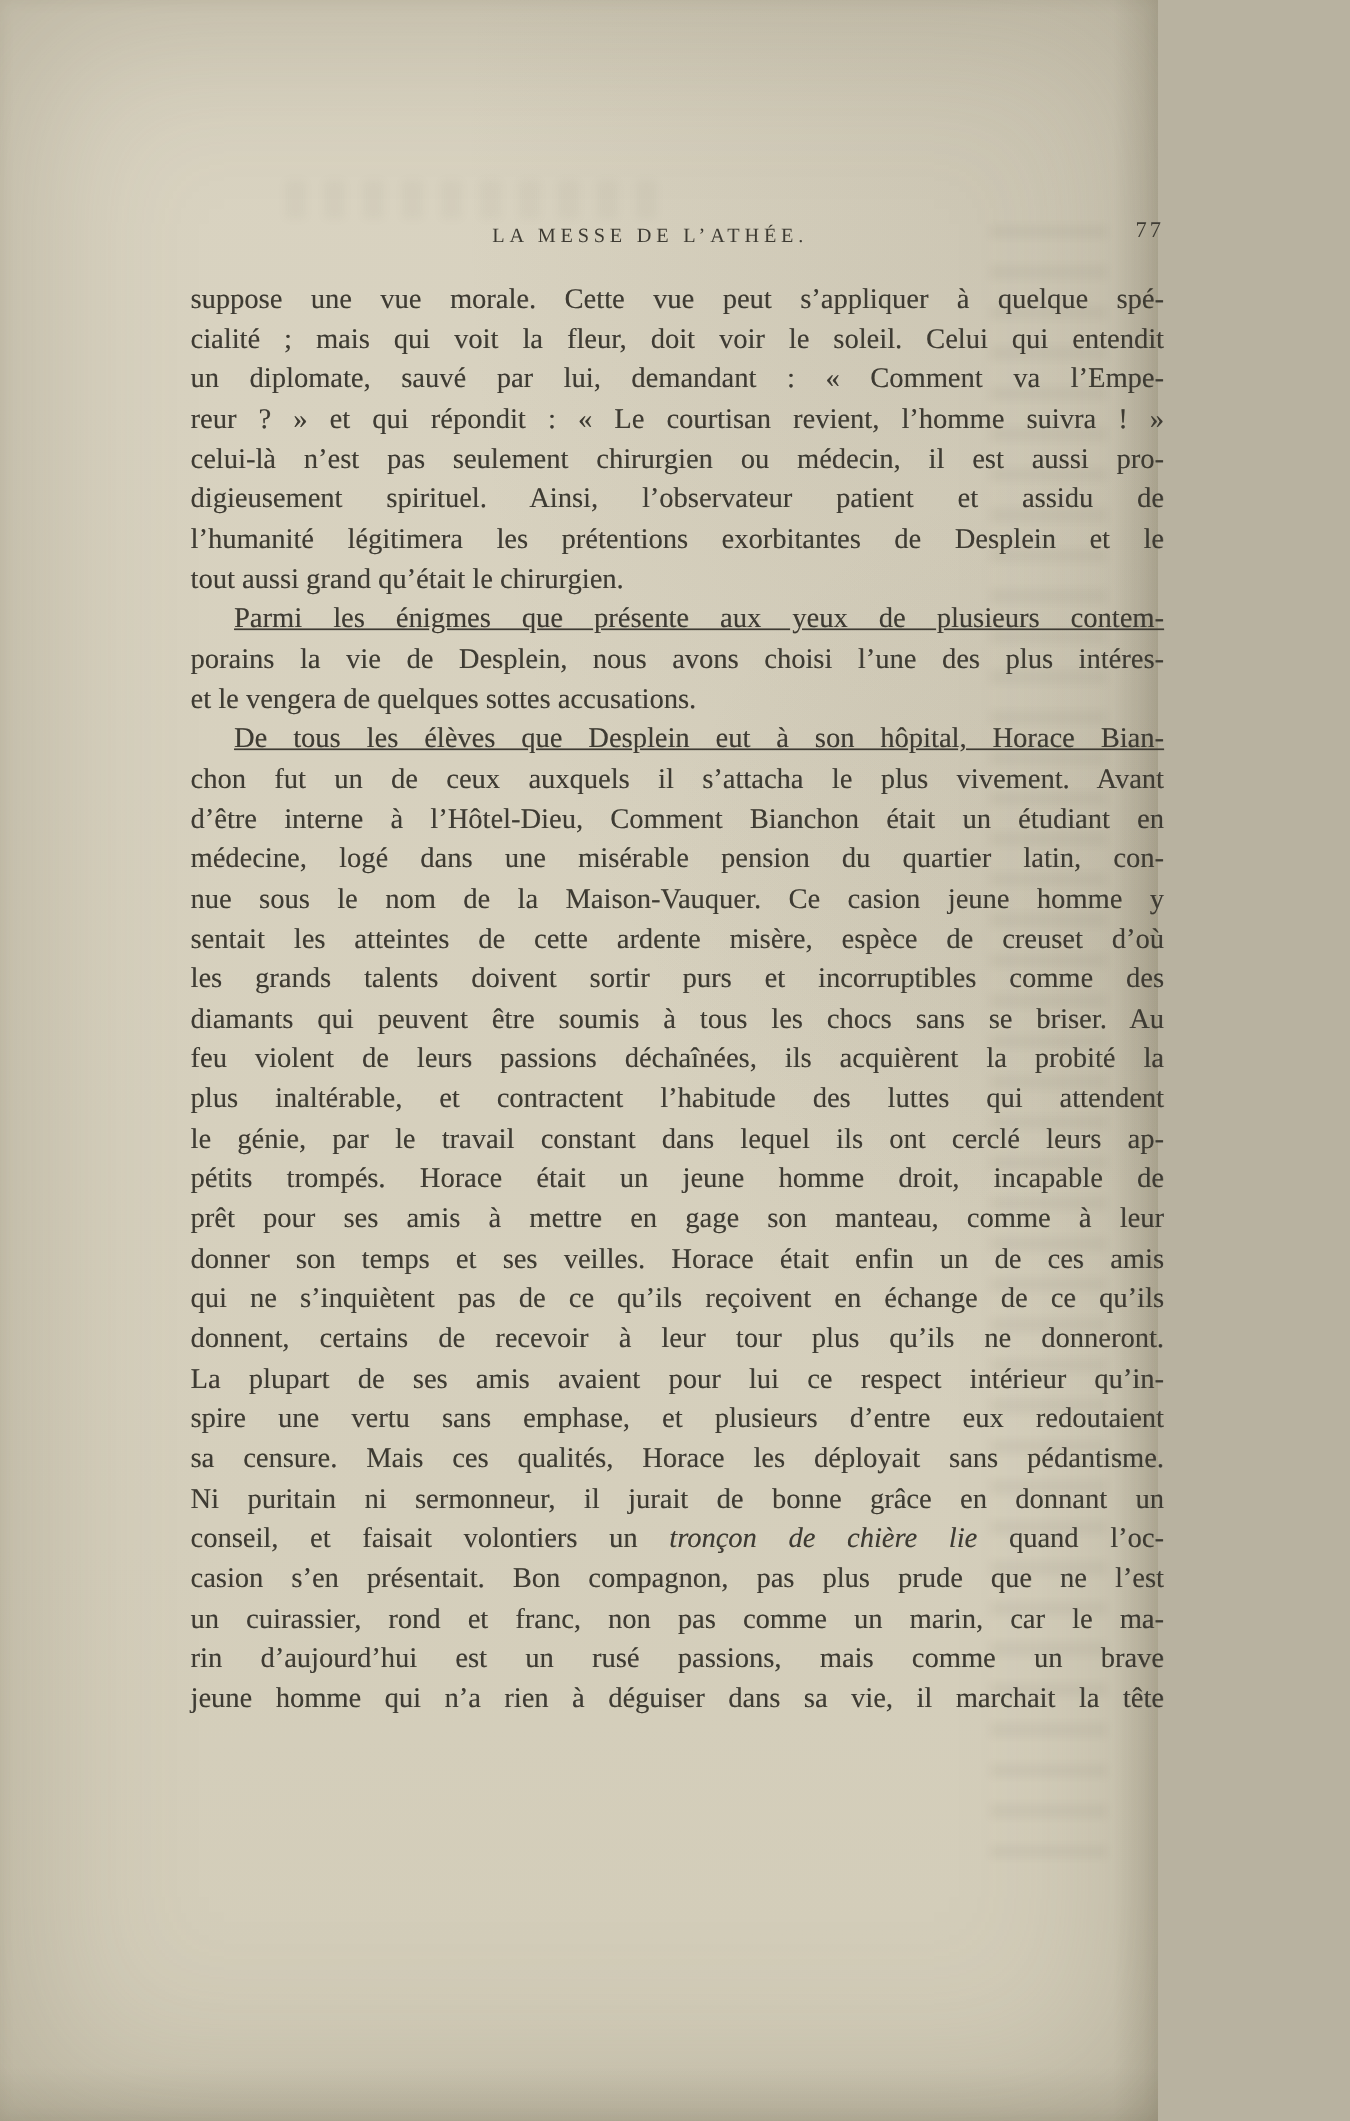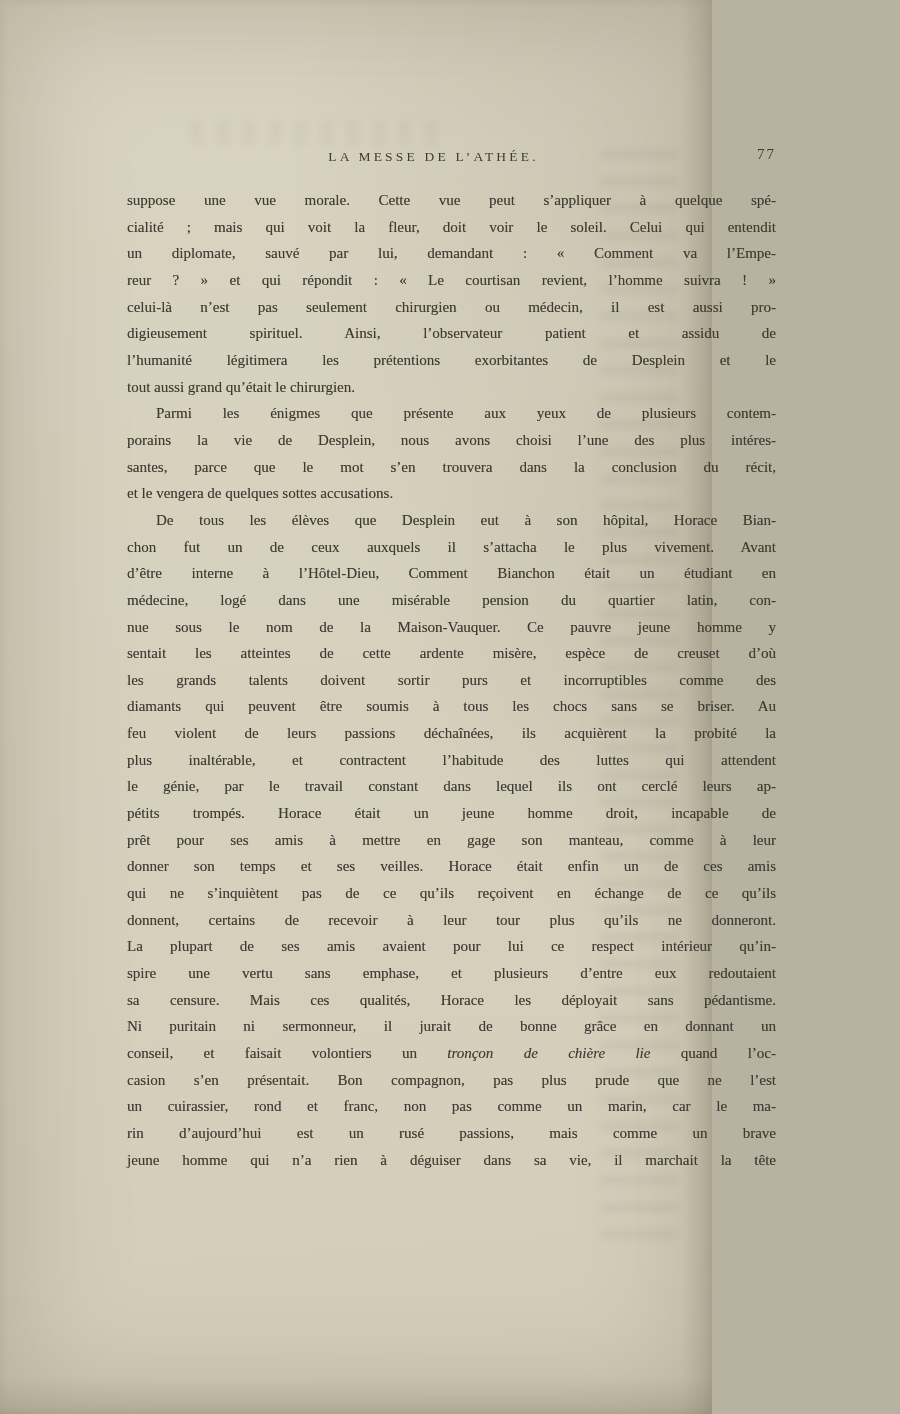--- a/index.html
+++ b/index.html
@@ -3,21 +3,21 @@
 <meta charset="utf-8">
 <style>
   html, body { margin: 0; padding: 0; }
   body {
     width: 900px; height: 1414px; overflow: hidden;
     background: #b8b2a0;
     font-family: "Liberation Serif", "DejaVu Serif", serif;
   }
   .page {
     position: relative;
-    width: 712px; height: 1414px;
+    width: 772px; height: 1414px;
     background:
       linear-gradient(to left, rgba(95,88,66,0.20), rgba(95,88,66,0.0) 30px),
       linear-gradient(to top, rgba(95,88,66,0.16), rgba(95,88,66,0.0) 36px),
       radial-gradient(ellipse at 86% 9%, rgba(120,112,90,0.12), rgba(120,112,90,0) 38%),
       radial-gradient(ellipse at 97% 45%, rgba(120,112,90,0.10), rgba(120,112,90,0) 30%),
       linear-gradient(176deg, var(--paper, #d9d3c1), #d5cfbc 70%, #d2ccb8);
     box-shadow: inset 0 0 110px 18px rgba(104,96,72,0.26), inset 0 0 10px rgba(104,96,72,0.12);
     color: var(--ink, #3e3b33);
   }
   
@@ -60,30 +60,30 @@
     white-space: nowrap;
   }
   .page-number {
     position: absolute;
     right: 0; top: 0;
     font-size: 15px;
     letter-spacing: 2px;
   }
   .text-block {
     margin-top: 17px;
-    font-size: 15px;
+    font-size: 19px;
     line-height: 26.65px;
     text-shadow: 0.2px 0.2px 0.35px rgba(62,59,51,0.45);
   }
   .line {
     text-align: justify;
     text-align-last: justify;
   }
   .line.para-end { text-align-last: left; }
-  .line.indent { text-indent: 29px; }
+  .line.indent { text-indent: 29px; text-decoration: underline; }
   .italic { font-style: italic; }
 </style>
 </head>
 <body style="--paper: #d9d3c1; --ink: #3e3b33;">
 
 <div class="page">
   <div class="content">
     <div class="header">
       <span class="running-title">LA MESSE DE L’ATHÉE.</span>
       <span class="page-number">77</span>
@@ -92,27 +92,26 @@
         <div class="line"><span>suppose une vue morale. Cette vue peut s’appliquer à quelque spé-</span></div>
         <div class="line"><span>cialité ; mais qui voit la fleur, doit voir le soleil. Celui qui entendit</span></div>
         <div class="line"><span>un diplomate, sauvé par lui, demandant : « Comment va l’Empe-</span></div>
         <div class="line"><span>reur ? » et qui répondit : « Le courtisan revient, l’homme suivra ! »</span></div>
         <div class="line"><span>celui-là n’est pas seulement chirurgien ou médecin, il est aussi pro-</span></div>
         <div class="line"><span>digieusement spirituel. Ainsi, l’observateur patient et assidu de</span></div>
         <div class="line"><span>l’humanité légitimera les prétentions exorbitantes de Desplein et le</span></div>
         <div class="line para-end"><span>tout aussi grand qu’était le chirurgien.</span></div>
         <div class="line indent"><span>Parmi les énigmes que présente aux yeux de plusieurs contem-</span></div>
         <div class="line"><span>porains la vie de Desplein, nous avons choisi l’une des plus intéres-</span></div>
-        <div class="line"><span>santes, parce que le mot s’en trouvera dans la conclusion du récit,</span></div>
         <div class="line para-end"><span>et le vengera de quelques sottes accusations.</span></div>
         <div class="line indent"><span>De tous les élèves que Desplein eut à son hôpital, Horace Bian-</span></div>
         <div class="line"><span>chon fut un de ceux auxquels il s’attacha le plus vivement. Avant</span></div>
         <div class="line"><span>d’être interne à l’Hôtel-Dieu, Comment Bianchon était un étudiant en</span></div>
         <div class="line"><span>médecine, logé dans une misérable pension du quartier latin, con-</span></div>
-        <div class="line"><span>nue sous le nom de la Maison-Vauquer. Ce pauvre jeune homme y</span></div>
+        <div class="line"><span>nue sous le nom de la Maison-Vauquer. Ce casion jeune homme y</span></div>
         <div class="line"><span>sentait les atteintes de cette ardente misère, espèce de creuset d’où</span></div>
         <div class="line"><span>les grands talents doivent sortir purs et incorruptibles comme des</span></div>
         <div class="line"><span>diamants qui peuvent être soumis à tous les chocs sans se briser. Au</span></div>
         <div class="line"><span>feu violent de leurs passions déchaînées, ils acquièrent la probité la</span></div>
         <div class="line"><span>plus inaltérable, et contractent l’habitude des luttes qui attendent</span></div>
         <div class="line"><span>le génie, par le travail constant dans lequel ils ont cerclé leurs ap-</span></div>
         <div class="line"><span>pétits trompés. Horace était un jeune homme droit, incapable de</span></div>
         <div class="line"><span>prêt pour ses amis à mettre en gage son manteau, comme à leur</span></div>
         <div class="line"><span>donner son temps et ses veilles. Horace était enfin un de ces amis</span></div>
         <div class="line"><span>qui ne s’inquiètent pas de ce qu’ils reçoivent en échange de ce qu’ils</span></div>

